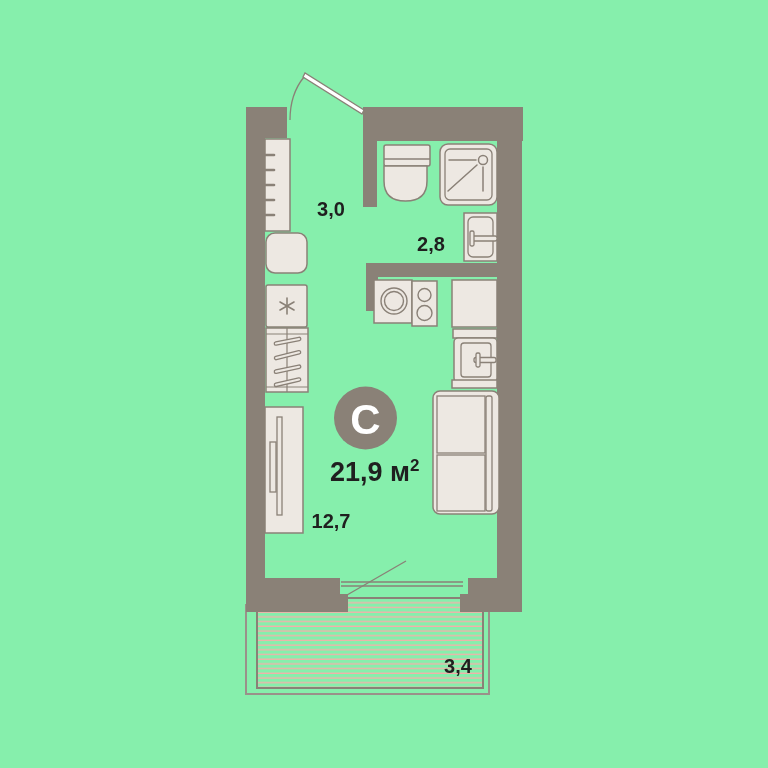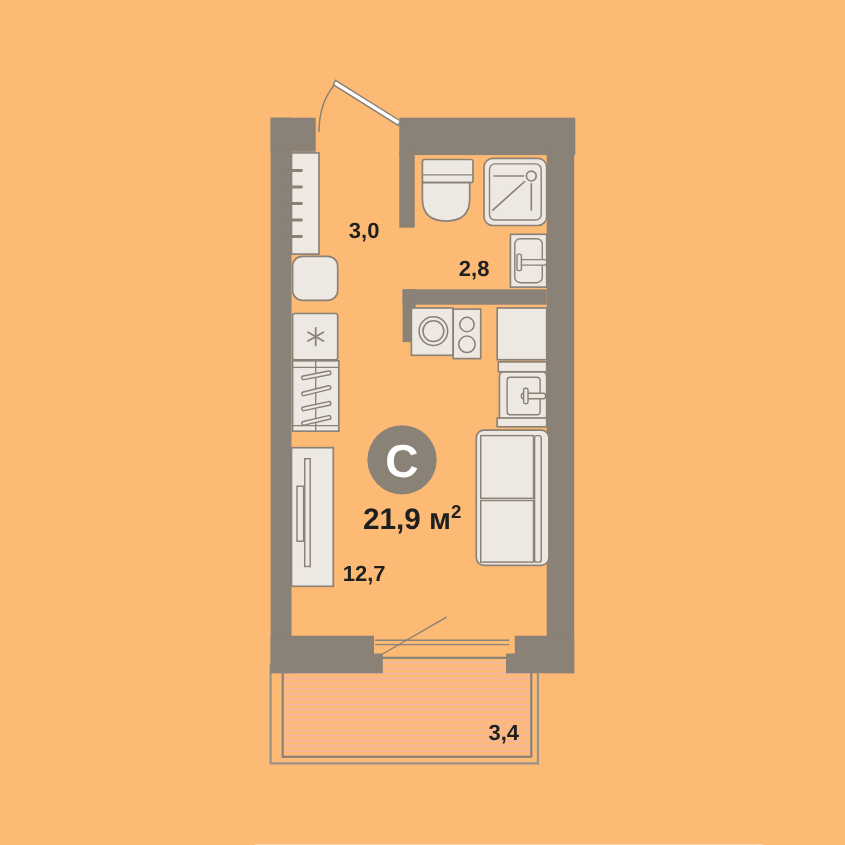--- a/index.html
+++ b/index.html
@@ -1,19 +1,19 @@
 <!DOCTYPE html>
 <html><head>
 <meta charset="utf-8">
 <style>
   html,body{margin:0;padding:0;background:#ffffff;}
   .canvas{
     position:relative;
     width:768px;height:768px;
-    background:#fdba74;
+    background:#86efac;
     font-family:"Liberation Sans",sans-serif;
     overflow:hidden;
   }
   svg{display:block;}
   .wall{fill:#8A8177;stroke:none;}
   .fix{fill:#EDE8E2;stroke:#8A8177;stroke-width:1.5;}
   .fixthin{fill:#EDE8E2;stroke:#8A8177;stroke-width:1.3;}
   .sym{fill:none;stroke:#8A8177;stroke-width:1.5;stroke-linecap:round;}
   .lbl{
     font-family:"Liberation Sans",sans-serif;

